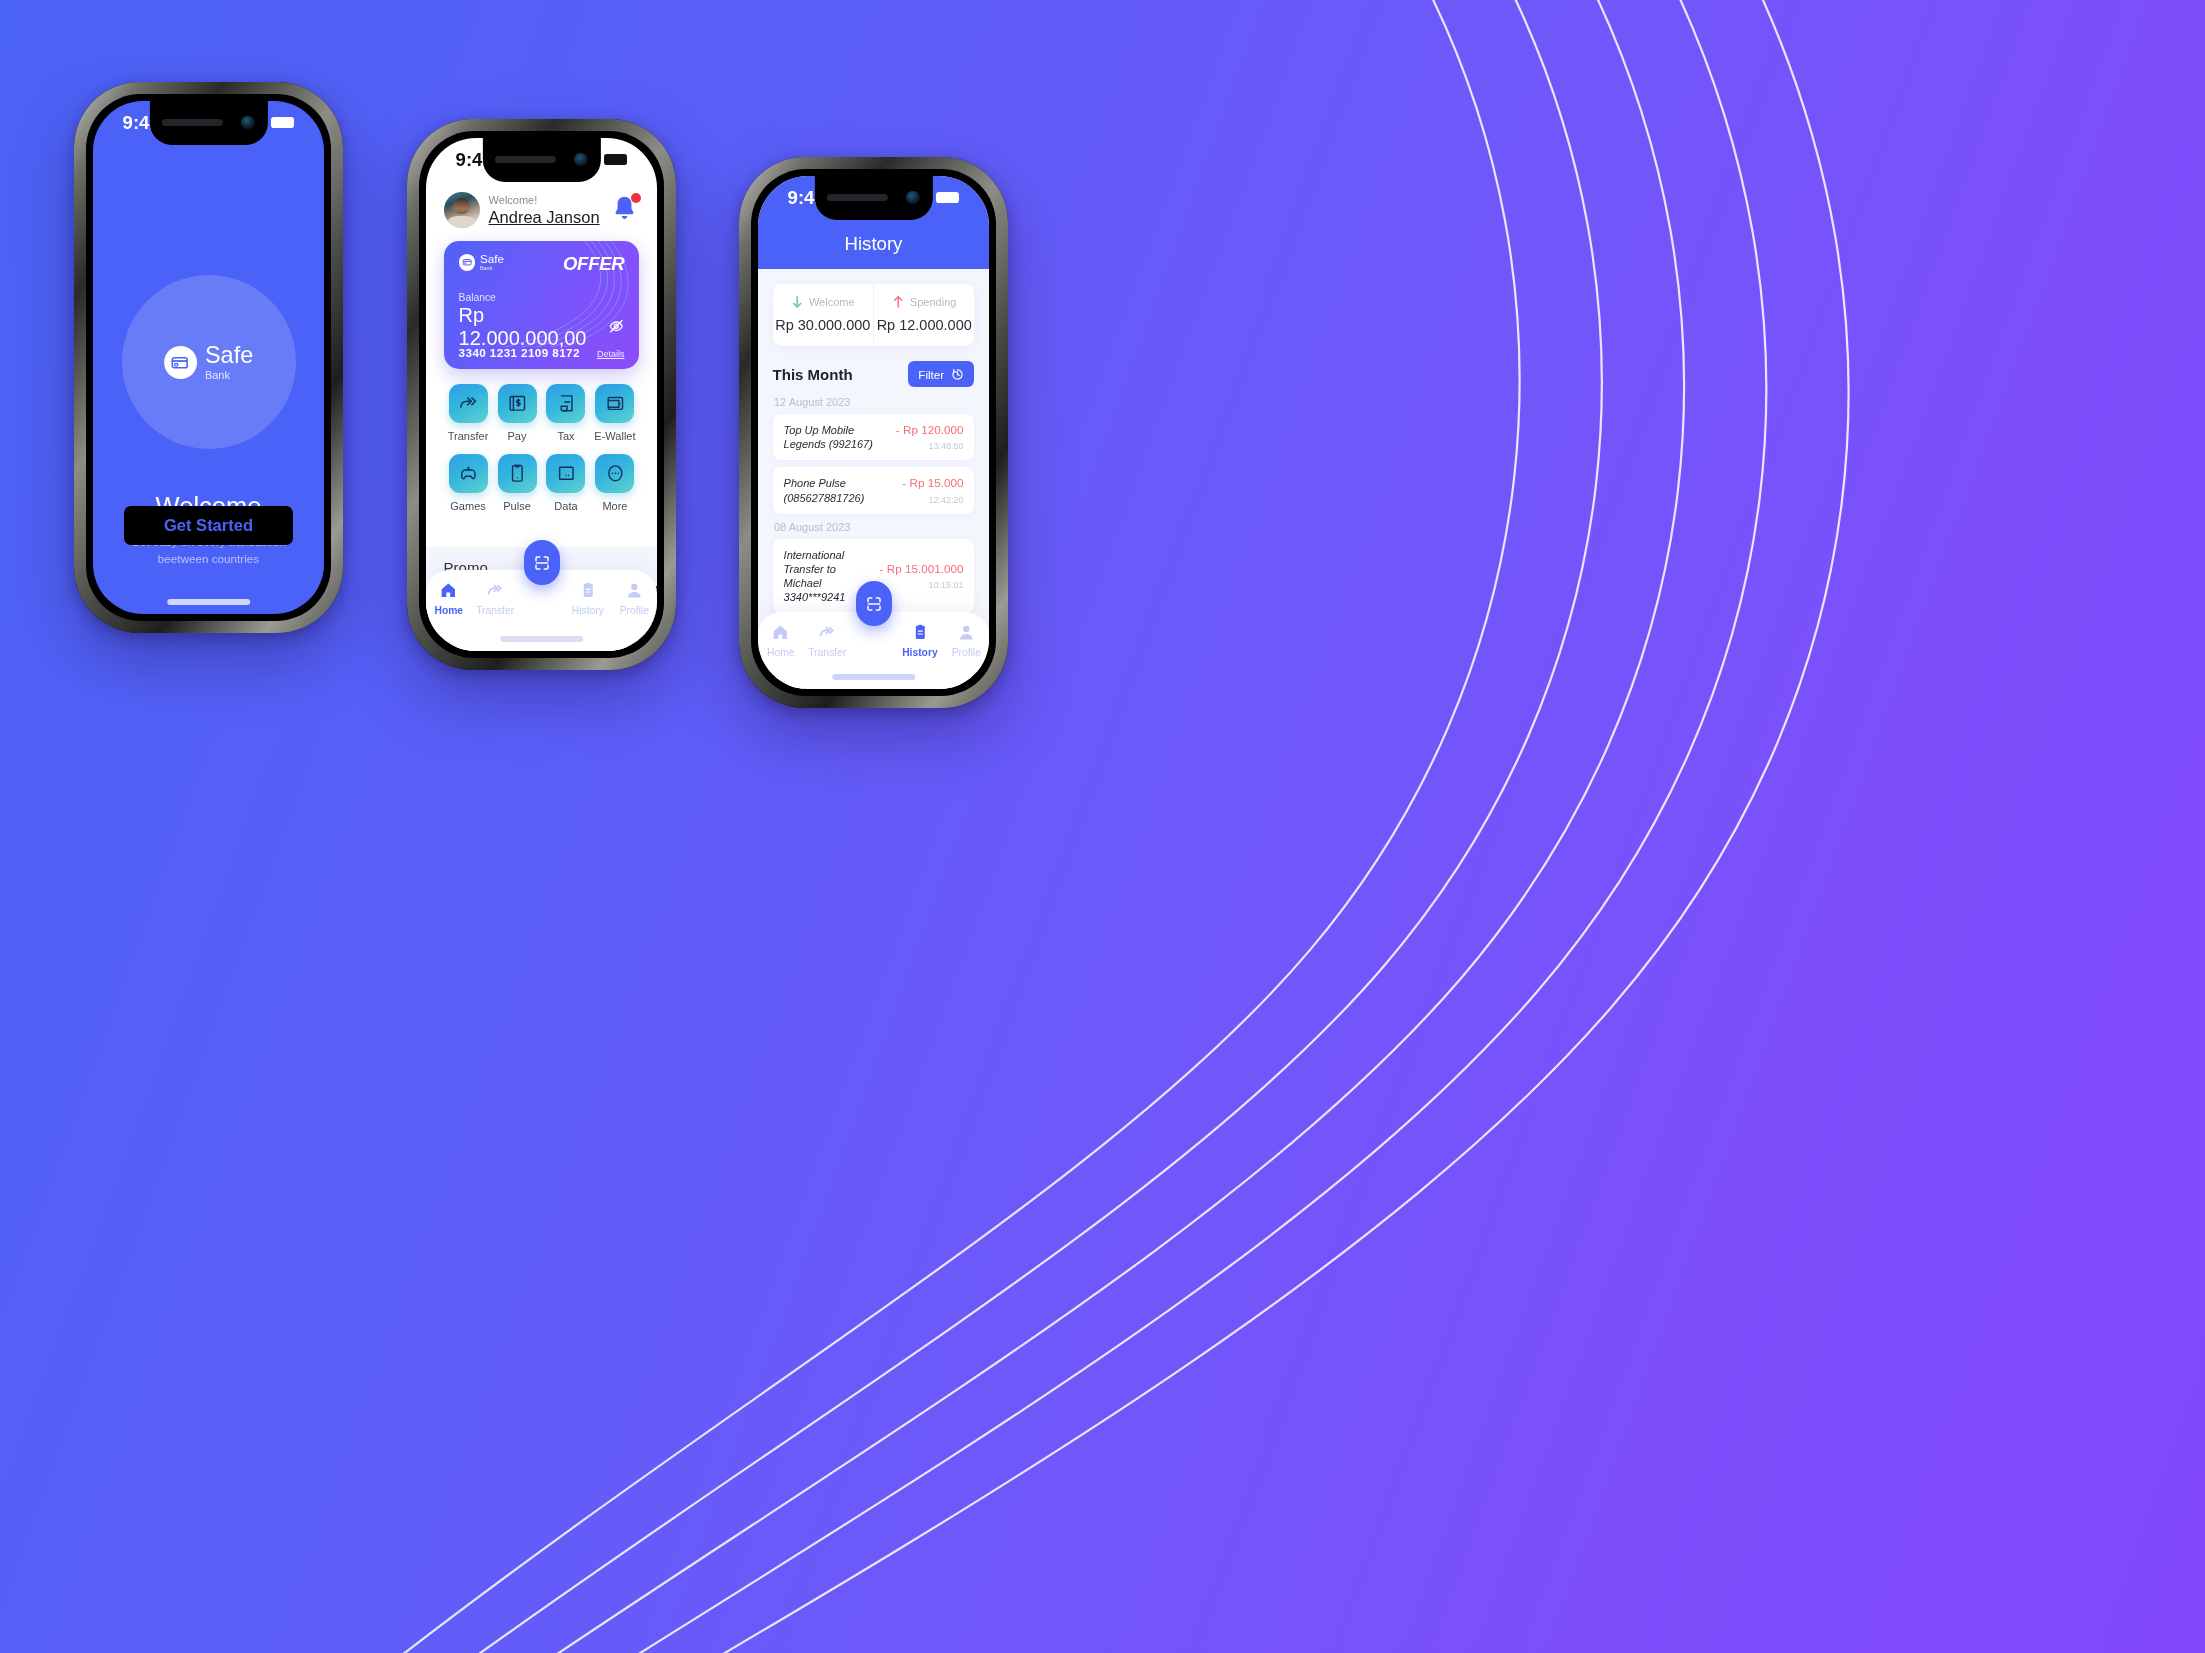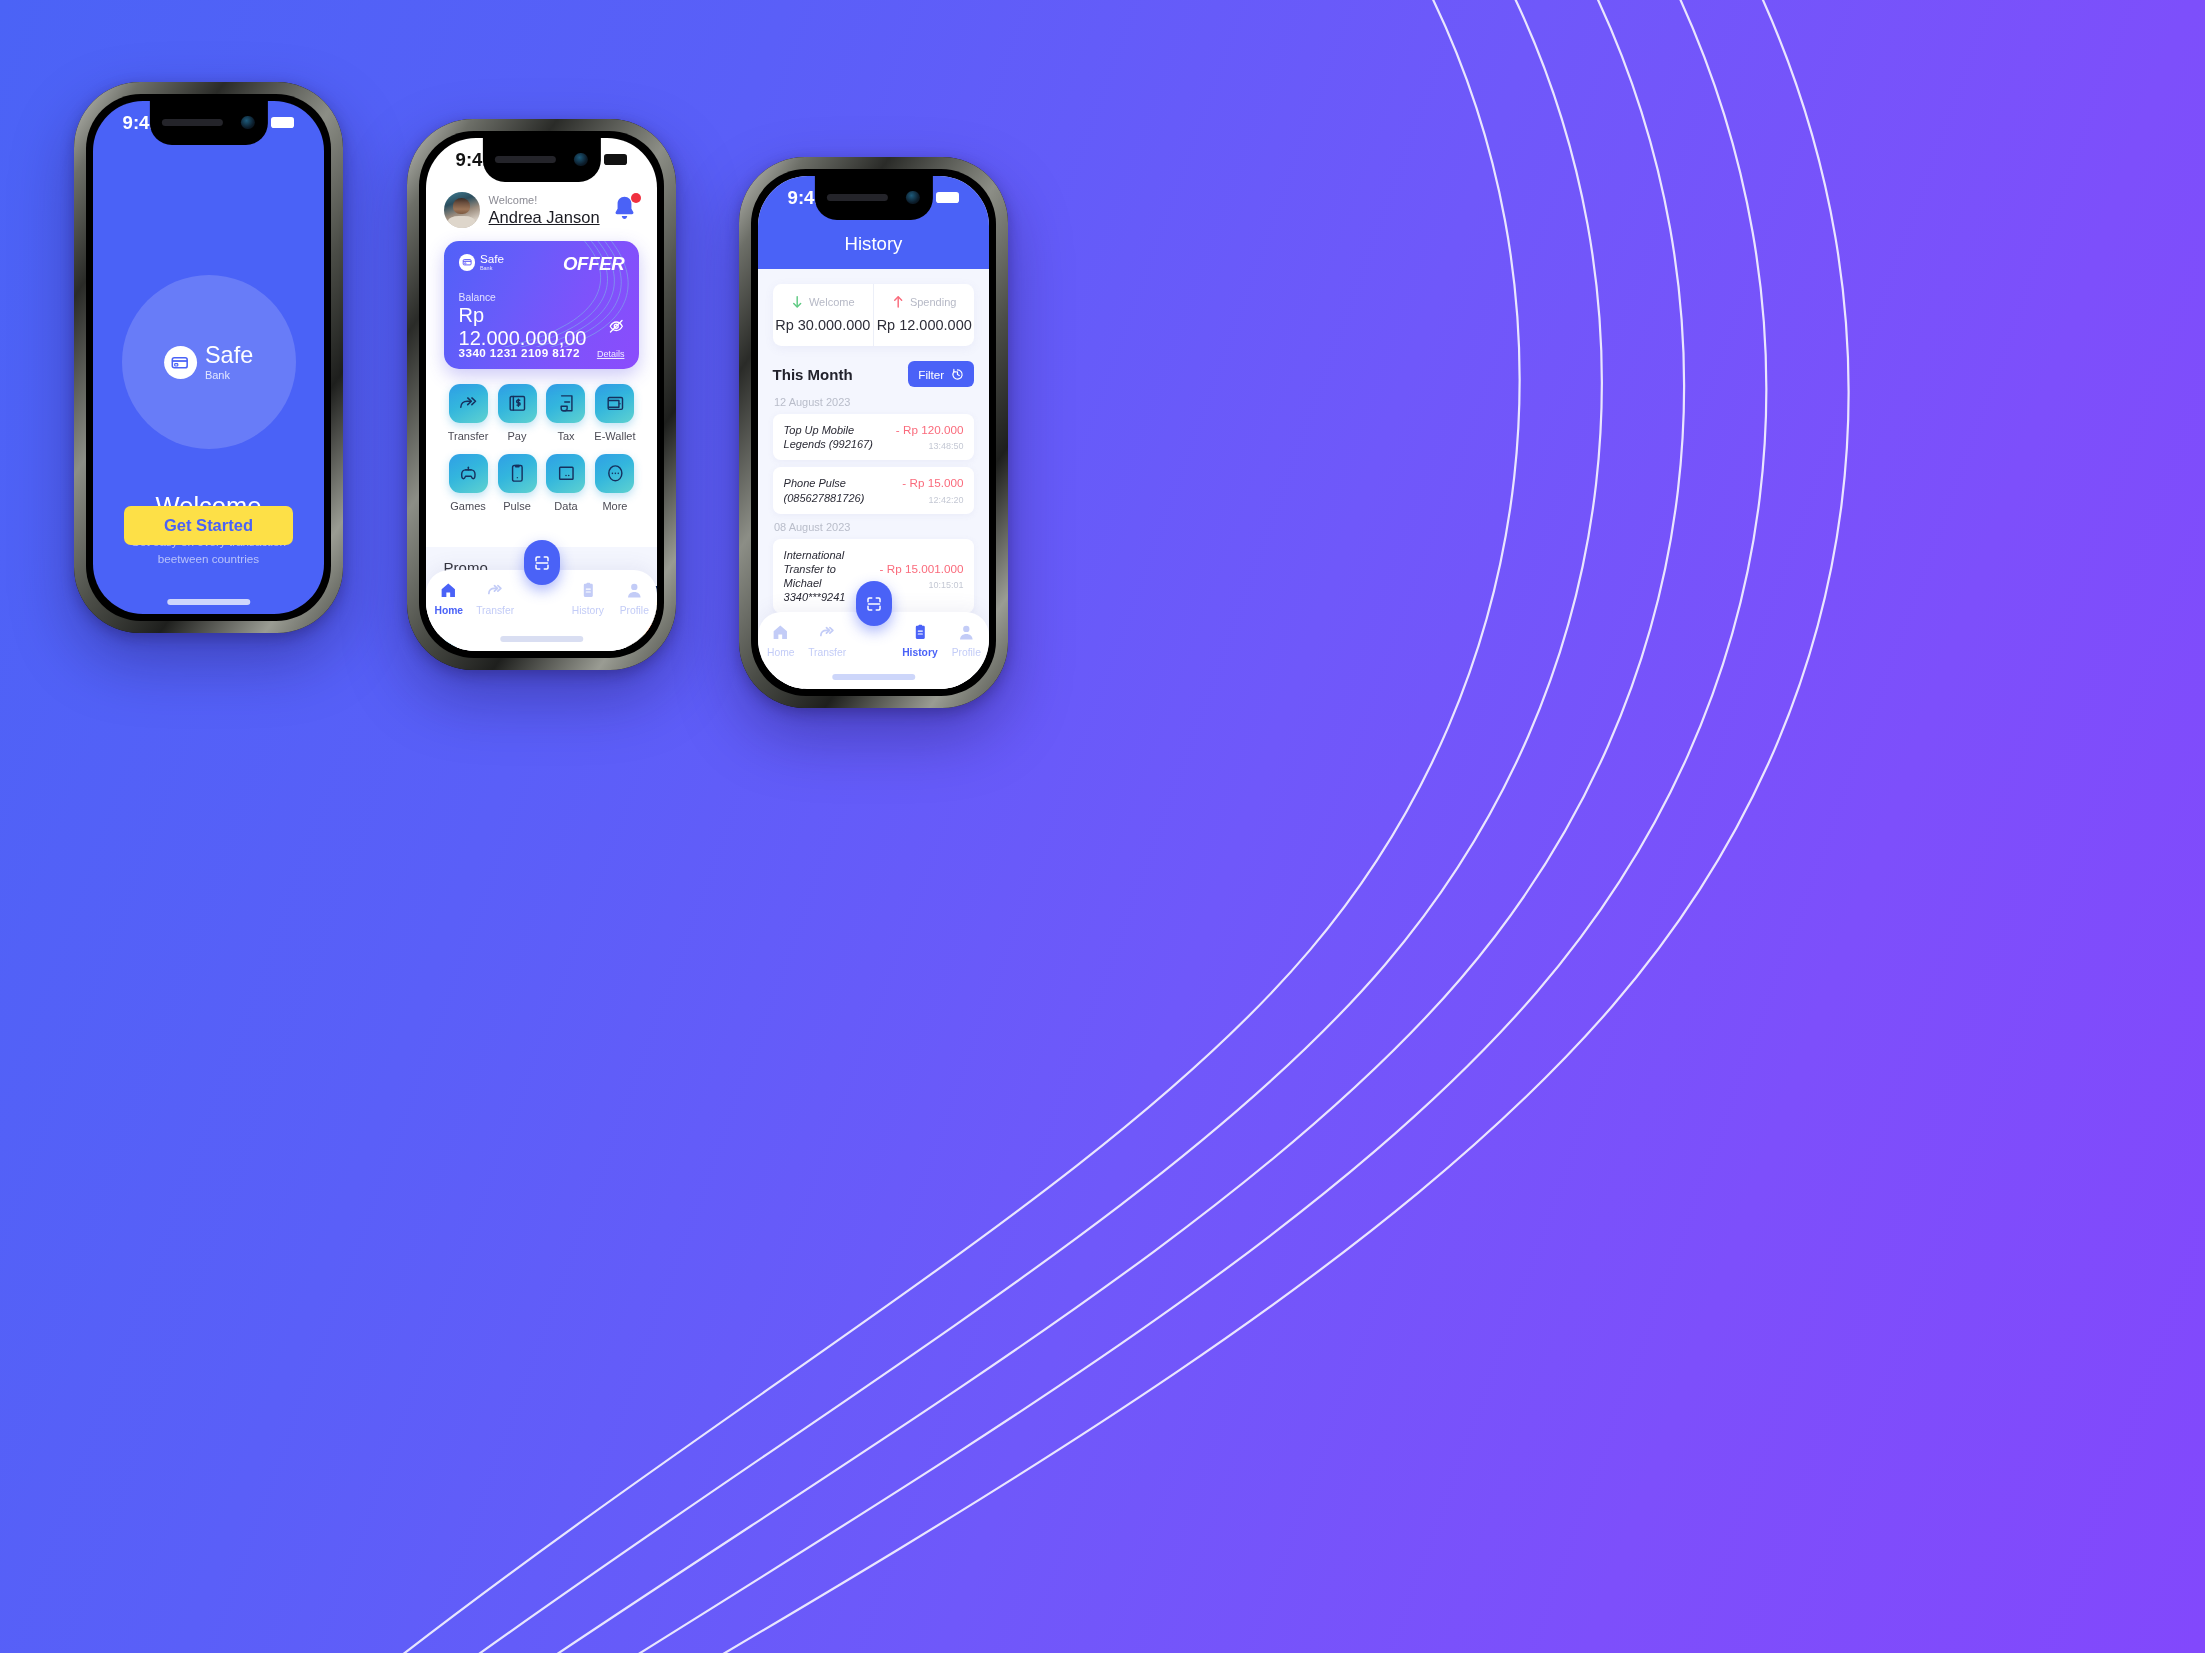--- a/index.html
+++ b/index.html
@@ -99,21 +99,21 @@
   .w1-welcome {
     position: absolute; left: 0; right: 0; top: 391px; text-align: center;
     font-size: 25.5px; color: #fff;
   }
   .w1-tag {
     position: absolute; left: 27.6px; right: 27.6px; top: 433px; text-align: center;
     font-size: 11.7px; line-height: 1.45; color: #b7c2fb;
   }
   .w1-btn {
     position: absolute; left: 31px; right: 31px; bottom: 69px;
-    height: 39px; border-radius: 6.9px; background: #fde047;
+    height: 39px; border-radius: 6.9px; background: #000000;
     display: flex; align-items: center; justify-content: center;
     font-size: 16.5px; color: #4a62f7; font-weight: bold;
     border: none; cursor: pointer; font-family: inherit;
   }
 
   
   #phone2 { left: 407px; top: 119px; width: 269px; height: 551px; }
   #phone2 .screen { background: #fff; }
   #phone2 .statusbar { color: #121212; }
   #phone2 .homebar { background: #d9def2; }

